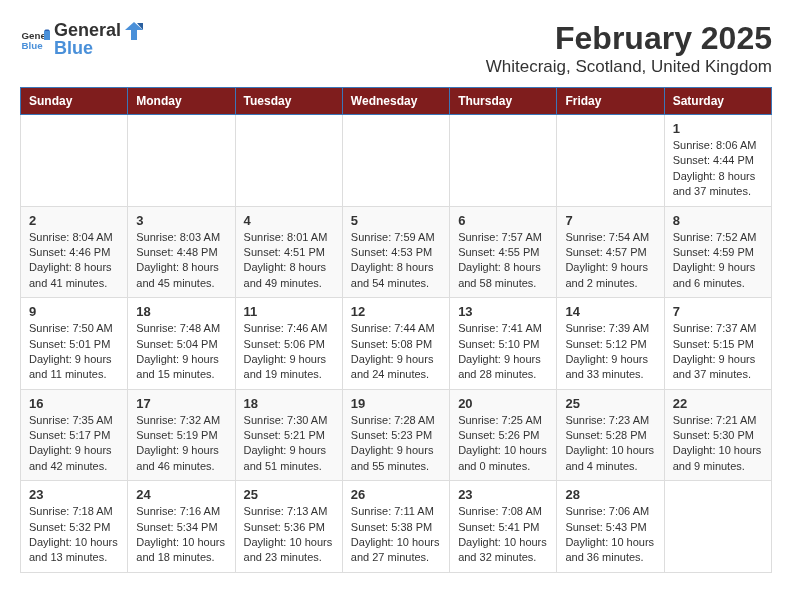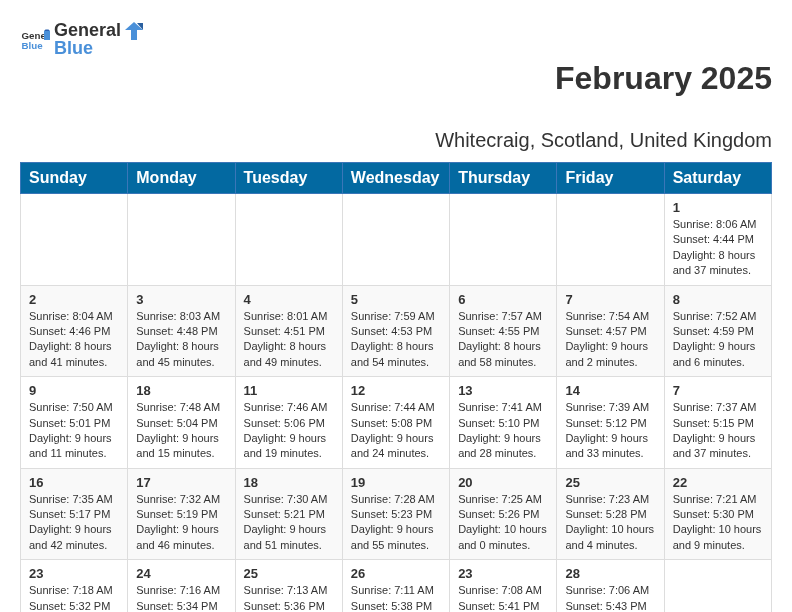--- a/index.html
+++ b/index.html
@@ -25,37 +25,35 @@
       width: 30px;
       height: 24px;
     }
     .title-section {
       text-align: right;
     }
     .main-title {
       font-size: 32px;
       font-weight: bold;
       color: #333;
-      margin-top: 40px;
     }
     .subtitle {
-      font-size: 20px;
-      color: #333;
-      margin-top: 32px;
+      font-size: 17px;
+      color: #333;
     }
     .calendar {
       width: 100%;
       border-collapse: collapse;
       border: 1px solid #ccc;
     }
     .calendar th {
-      background-color: #0369a1;
+      background-color: #7f1d1d;
       color: white;
       padding: 6px 8px;
-      font-size: 16px;
+      font-size: 12px;
       font-weight: bold;
       text-align: left;
       border: 1px solid #3a76b8;
     }
     .calendar td {
       vertical-align: top;
       padding: 6px 8px;
       border: 1px solid #ddd;
       width: calc(100% / 7);
       min-height: 80px;

